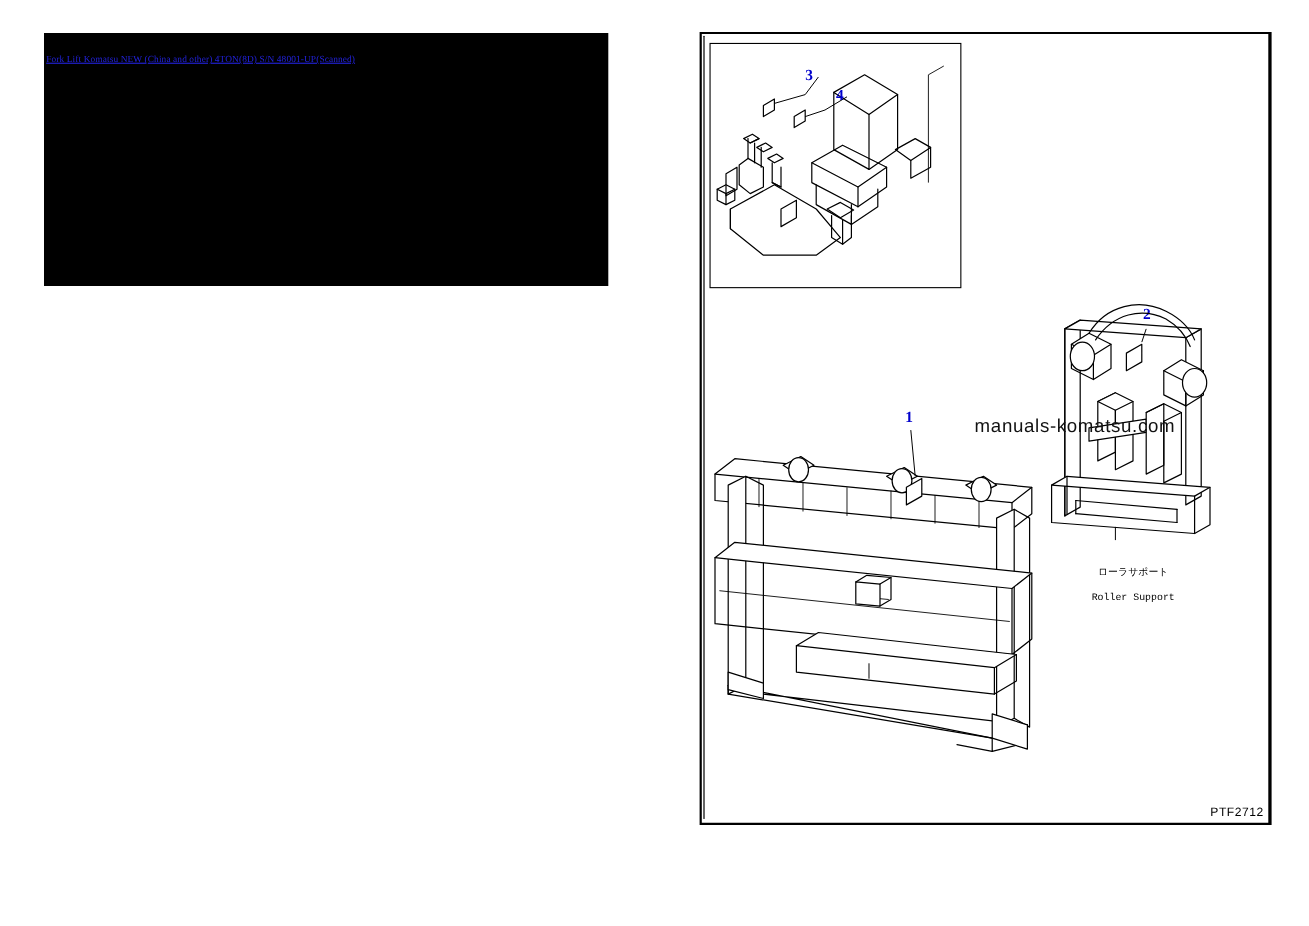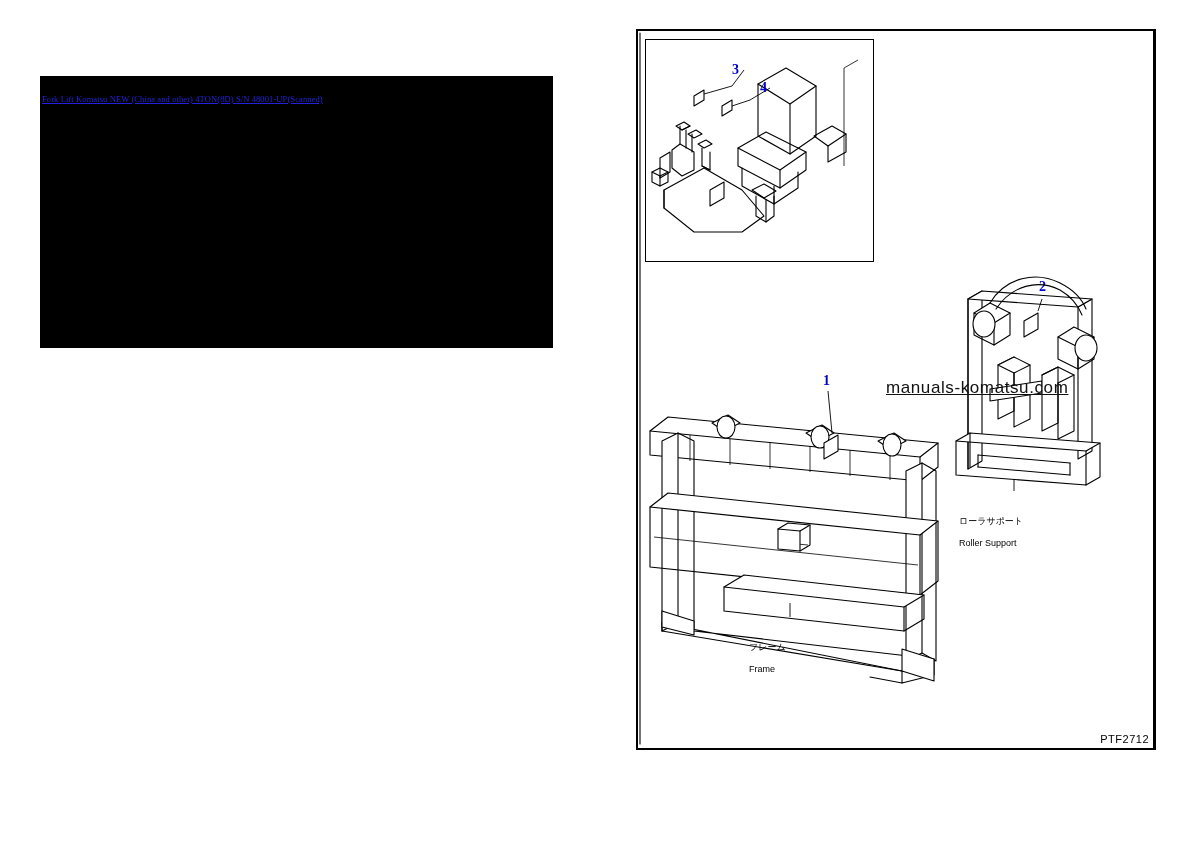--- a/index.html
+++ b/index.html
@@ -17,23 +17,22 @@
     height: 842px;
     background: #ffffff;
   }
 
   
   #left-panel {
     position: absolute;
     left: 40px;
     top: 30px;
     width: 513px;
-    height: 272px;
+    height: 230px;
     background: #000000;
-    margin-top: 46px;
   }
   #title-link {
     position: absolute;
     left: 2px;
     top: 18px;
     width: 505px;
     font-size: 8.5px;
     line-height: 10px;
     color: #2222dd;
     text-decoration: underline;
@@ -78,37 +77,37 @@
     position: absolute;
     font-family: "Liberation Serif", serif;
     font-size: 14px;
     font-weight: bold;
     color: #0000cc;
     line-height: 14px;
   }
 
   .jp-label {
     position: absolute;
-    font-family: Liberation Sans, sans-serif;
+    font-family: Liberation Mono, monospace;
     font-size: 9px;
     color: #000;
+    text-align: center;
     line-height: 11px;
     white-space: pre;
   }
 
   #watermark {
     position: absolute;
     left: 248px;
     top: 347px;
     font-family: "Liberation Sans", sans-serif;
     font-size: 17px;
     letter-spacing: 0.6px;
     color: #111111;
     white-space: nowrap;
-    text-decoration: underline;
   }
 
   #drawing-code {
     position: absolute;
     right: 4px;
     bottom: 3px;
     font-family: Liberation Sans, sans-serif;
     font-size: 11px;
     color: #000;
     letter-spacing: 0.5px;
@@ -300,24 +299,20 @@
 
       <path class="lead" d="M152 586 L152 572"></path>
       <path class="lead" d="M376 460 L376 448"></path>
     </svg>
 
     <div class="jp-label" style="left:306px; top:474px; width:140px;">
       <span>ローラサポート</span><br>
       <span>Roller Support</span>
     </div>
 
-    <div class="jp-label" style="left:96px; top:600px; width:120px;">
-      <span>フレーム</span><br>
-      <span>Frame</span>
-    </div>
 
     <div id="watermark">manuals-komatsu.com</div>
 
     <div id="drawing-code">PTF2712</div>
     <div id="corner-mark"></div>
   </div>
 
 </div>
 
 </body></html>

